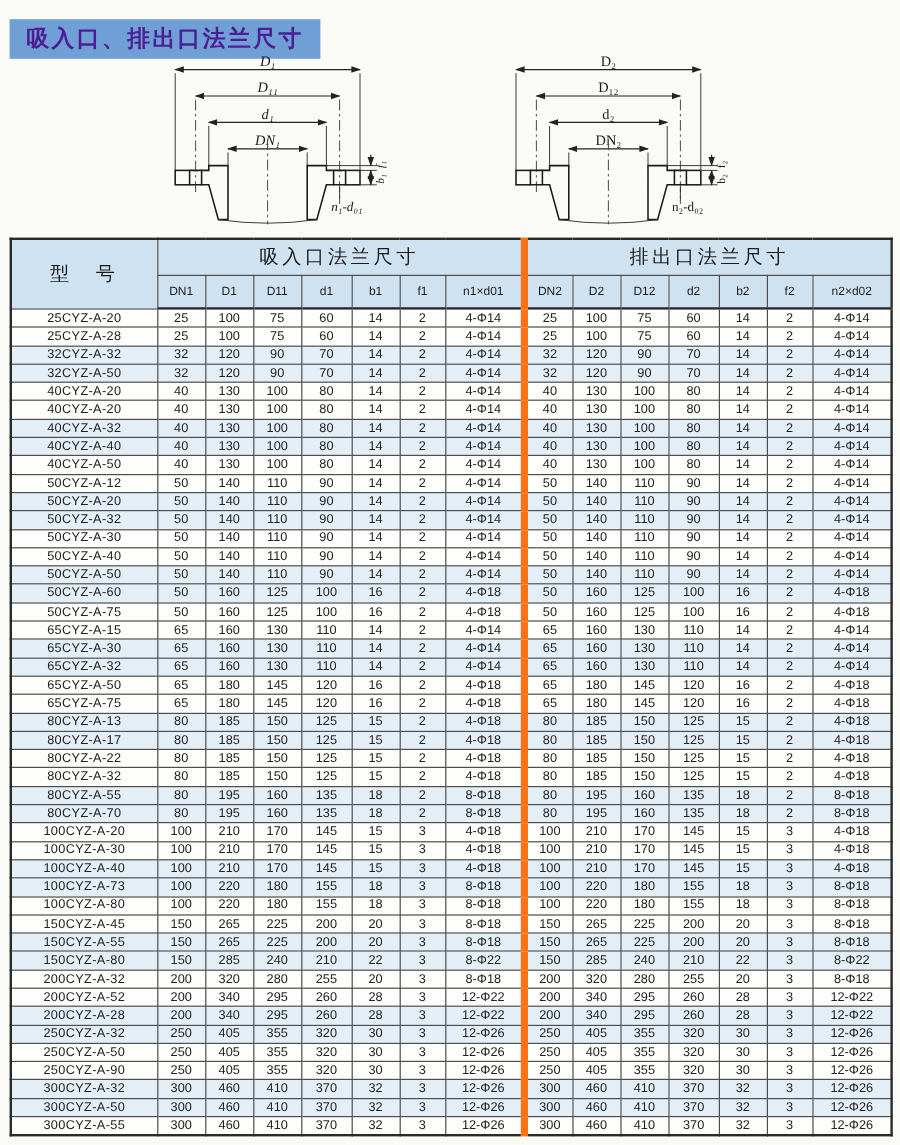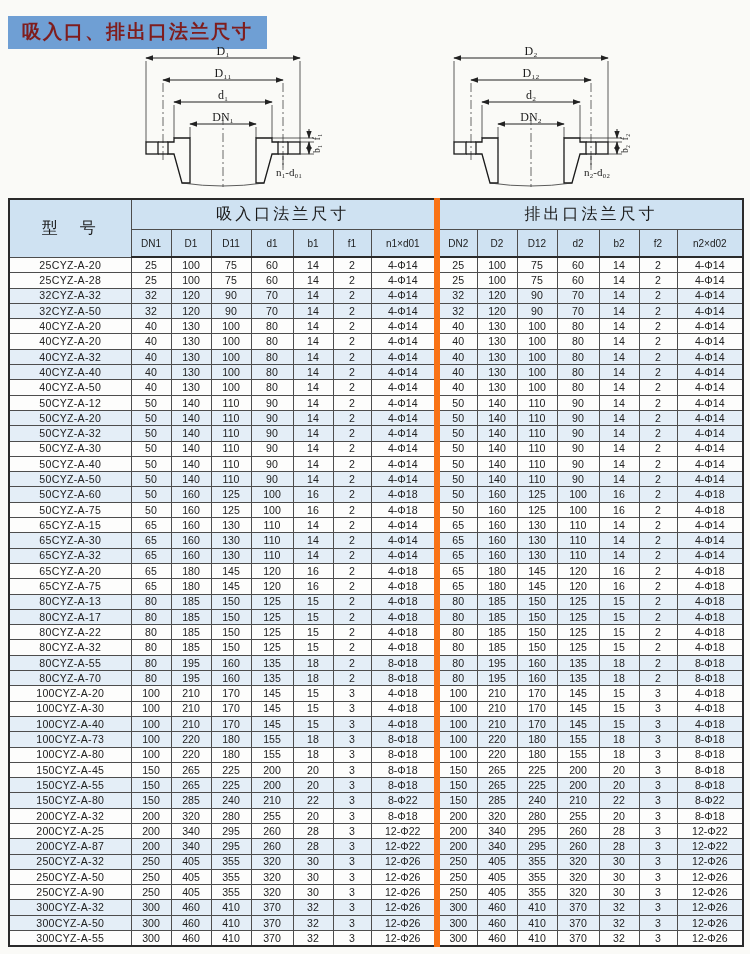--- a/index.html
+++ b/index.html
@@ -8,28 +8,28 @@
     background:#fafaf7;
     font-family:"Liberation Sans", sans-serif;
     color:#1a1a1a;
     overflow:hidden;
   }
   .page{position:absolute;inset:0;}
   
   .title-bar{
     position:absolute;left:8px;top:16px;
     background:var(--title_bar,#6f9fd4);
-    color:#7f1d1d;
+    color:#4c1d95;
     font-weight:bold;font-size:19px;letter-spacing:2px;
     padding:3px 14px 4px 14px;
   }
   
   .diagram{position:absolute;top:44px;}
-  .diagram.left{left:128px;}
-  .diagram.right{left:436px;}
+  .diagram.left{left:128px;font-style:italic;}
+  .diagram.right{left:412px;}
   .diagram svg text{font-family:"Liberation Serif", serif;fill:#1b1b1b;}
   .dim{stroke:#222;stroke-width:1;}
   .thin{stroke:#333;stroke-width:0.8;}
   .outline{stroke:#1b1b1b;stroke-width:1.3;fill:none;}
   .cl{stroke:#444;stroke-width:0.8;stroke-dasharray:9 3 2 3;}
   
   .table-wrap{position:absolute;left:8px;top:198px;}
   table.t{
     border-collapse:collapse;table-layout:fixed;width:734px;
     background:#fdfdfc;
@@ -532,21 +532,21 @@
             <td>4-Φ14</td>
             <td>65</td>
             <td>160</td>
             <td>130</td>
             <td>110</td>
             <td>14</td>
             <td>2</td>
             <td>4-Φ14</td>
           </tr>
           <tr>
-            <td class="model">65CYZ-A-20</td>
+            <td class="model">65CYZ-A-50</td>
             <td>65</td>
             <td>180</td>
             <td>145</td>
             <td>120</td>
             <td>16</td>
             <td>2</td>
             <td>4-Φ18</td>
             <td>65</td>
             <td>180</td>
             <td>145</td>
@@ -821,38 +821,38 @@
             <td>8-Φ18</td>
             <td>200</td>
             <td>320</td>
             <td>280</td>
             <td>255</td>
             <td>20</td>
             <td>3</td>
             <td>8-Φ18</td>
           </tr>
           <tr>
-            <td class="model">200CYZ-A-25</td>
+            <td class="model">200CYZ-A-52</td>
             <td>200</td>
             <td>340</td>
             <td>295</td>
             <td>260</td>
             <td>28</td>
             <td>3</td>
             <td>12-Φ22</td>
             <td>200</td>
             <td>340</td>
             <td>295</td>
             <td>260</td>
             <td>28</td>
             <td>3</td>
             <td>12-Φ22</td>
           </tr>
           <tr>
-            <td class="model">200CYZ-A-87</td>
+            <td class="model">200CYZ-A-28</td>
             <td>200</td>
             <td>340</td>
             <td>295</td>
             <td>260</td>
             <td>28</td>
             <td>3</td>
             <td>12-Φ22</td>
             <td>200</td>
             <td>340</td>
             <td>295</td>

